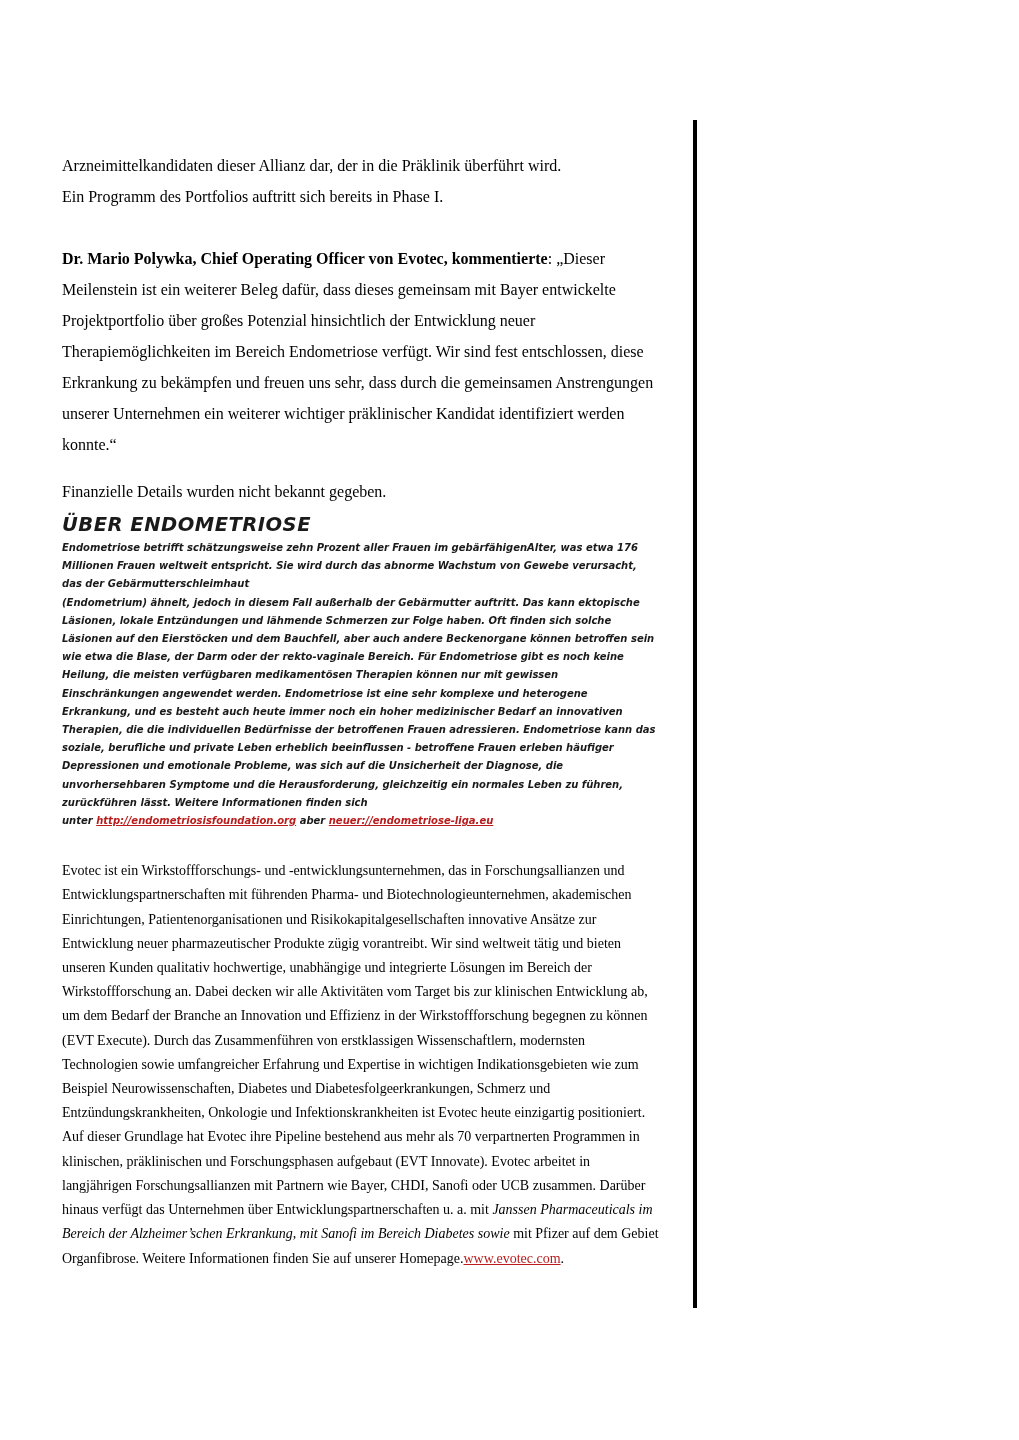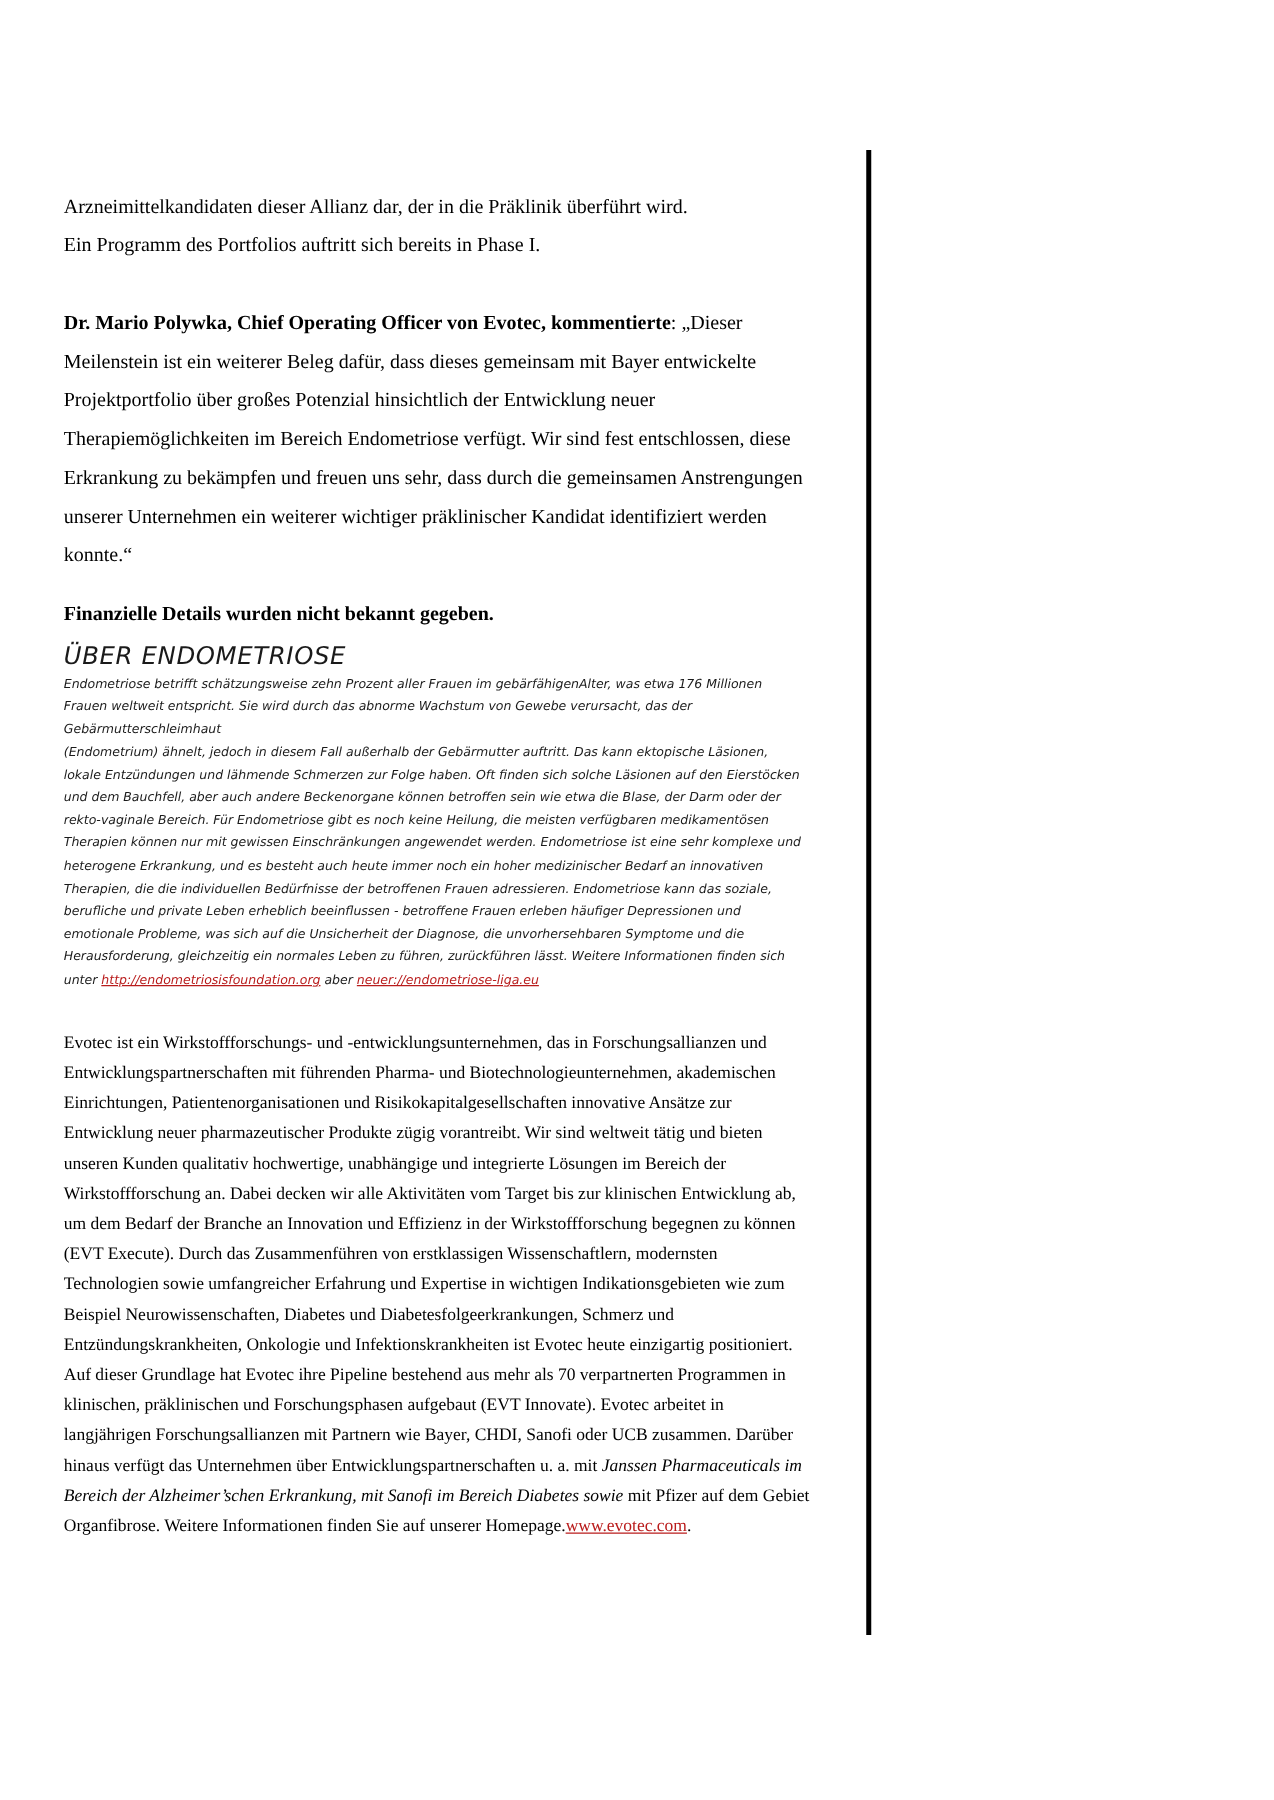--- a/index.html
+++ b/index.html
@@ -20,40 +20,41 @@
   .divider {
     position: absolute;
     left: 693px;
     top: 120px;
     width: 4px;
     height: 1188px;
     background: #000000;
   }
   .content {
     position: absolute;
-    left: 51px;
+    left: 62px;
     top: 150px;
     width: 600px;
   }
   .serif-top {
     font-family: "Liberation Serif", serif;
     font-size: 16px;
     line-height: 31px;
     color: #000000;
   }
   p { margin: 0; }
   .intro      { margin: 0 0 31px 0; }
   .quote      { margin: 0 0 16px 0; }
   .quote strong { font-weight: bold; }
-  .financial  { margin: 0 0 6px 0; font-weight: bold; }
+  .financial  { margin: 0 0 6px 0; }
   .sans-block {
     font-family: "DejaVu Sans", sans-serif;
     font-style: italic;
     color: #1a1a1a;
     margin: 0 4px 8px 0;
+    font-weight: bold;
   }
   .sans-heading {
     font-size: 19.5px;
     line-height: 24px;
     margin: 0 0 2px 0;
     letter-spacing: 0.5px;
   }
   .sans-body {
     font-size: 10px;
     line-height: 18.2px;

